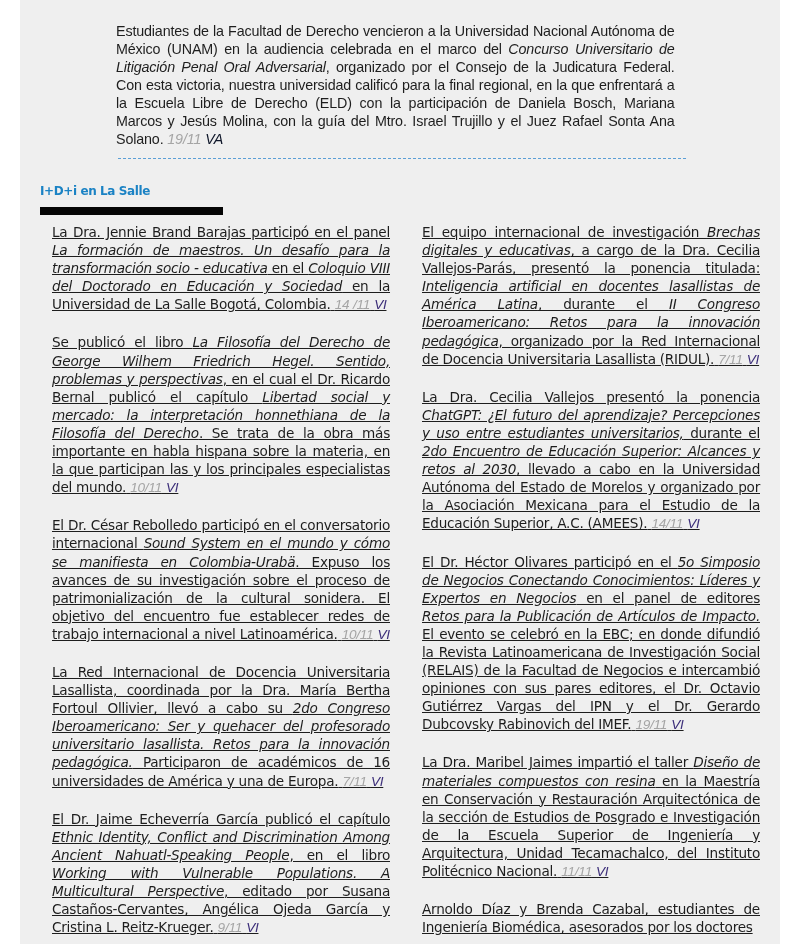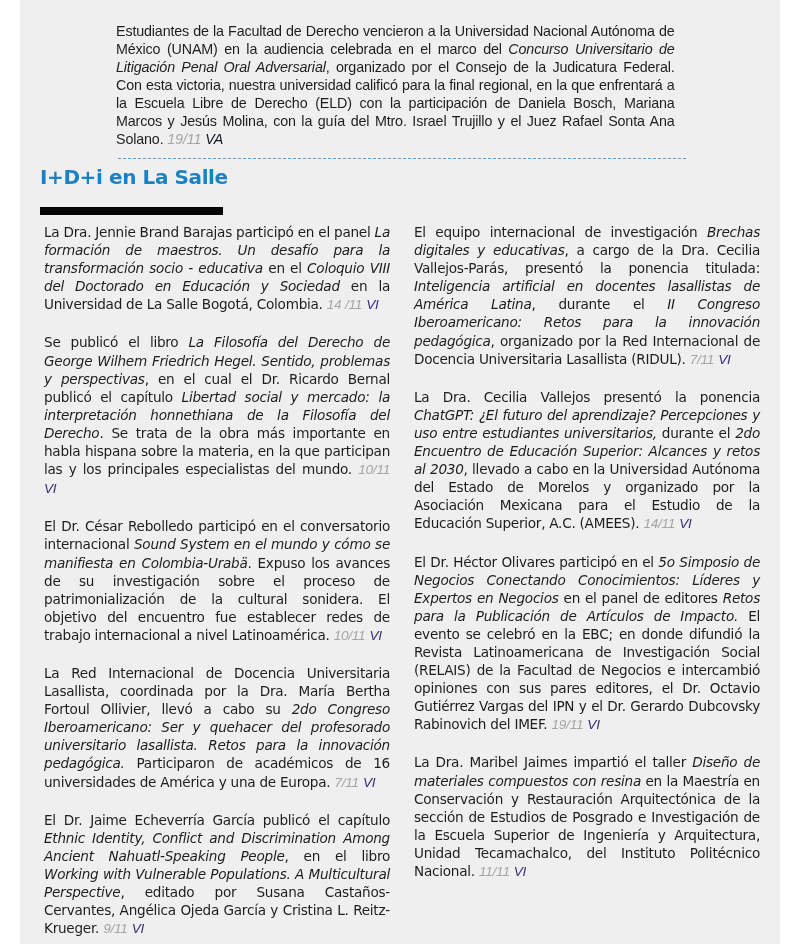--- a/index.html
+++ b/index.html
@@ -36,24 +36,24 @@
       position: absolute;
       left: 118px;
       top: 158px;
       width: 568px;
       height: 0;
       border-top: 1.5px dashed #5b9fd6;
     }
     .section-title {
       position: absolute;
       left: 40px;
-      top: 164px;
+      top: 178px;
       font-family: "DejaVu Sans", sans-serif;
       font-weight: bold;
-      font-size: 20px;
+      font-size: 12px;
       line-height: 26px;
       color: #1a82c4;
       letter-spacing: -0.4px;
       margin: 0;
     }
     .title-bar {
       position: absolute;
       left: 40px;
       top: 207px;
       width: 183px;
@@ -65,22 +65,23 @@
       top: 223px;
       font-family: "DejaVu Sans", sans-serif;
       font-size: 13.6px;
       line-height: 18.1px;
       color: #1d1d1d;
       text-align: justify;
     }
     .col-left { left: 40px; width: 350px; }
     .col-right { left: 410px; width: 350px; }
     .item {
-      margin: 0 0 19px 4px;
+      margin: 0 0 19px 12px;
       letter-spacing: -0.25px;
+      text-decoration: underline;
     }
     .item em { font-style: italic; }
     .date {
       color: #a5a5a5;
       font-style: italic;
       font-family: "Liberation Sans", sans-serif;
     }
     .tag-vi {
       color: #3d2f7a;
       font-style: italic;
@@ -109,13 +110,14 @@
     <p class="item"><span>Se publicó el libro </span><em>La Filosofía del Derecho de George Wilhem Friedrich Hegel. Sentido, problemas y perspectivas</em><span>, en el cual el Dr. Ricardo Bernal publicó el capítulo </span><em>Libertad social y mercado: la interpretación honnethiana de la Filosofía del Derecho</em><span>. Se trata de la obra más importante en habla hispana sobre la materia, en la que participan las y los principales especialistas del mundo.</span> <span class="date">10/11</span> <span class="tag-vi">VI</span></p>
     <p class="item"><span>El Dr. César Rebolledo participó en el conversatorio internacional </span><em>Sound System en el mundo y cómo se manifiesta en Colombia-Urabä</em><span>. Expuso los avances de su investigación sobre el proceso de patrimonialización de la cultural sonidera. El objetivo del encuentro fue establecer redes de trabajo internacional a nivel Latinoamérica.</span> <span class="date">10/11</span> <span class="tag-vi">VI</span></p>
     <p class="item"><span>La Red Internacional de Docencia Universitaria Lasallista, coordinada por la Dra. María Bertha Fortoul Ollivier, llevó a cabo su </span><em>2do Congreso Iberoamericano: Ser y quehacer del profesorado universitario lasallista. Retos para la innovación pedagógica.</em><span> Participaron de académicos de 16 universidades de América y una de Europa.</span> <span class="date">7/11</span> <span class="tag-vi">VI</span></p>
     <p class="item"><span>El Dr. Jaime Echeverría García publicó el capítulo </span><em>Ethnic Identity, Conflict and Discrimination Among Ancient Nahuatl-Speaking People</em><span>, en el libro </span><em>Working with Vulnerable Populations. A Multicultural Perspective</em><span>, editado por Susana Castaños-Cervantes, Angélica Ojeda García y Cristina L. Reitz-Krueger.</span> <span class="date">9/11</span> <span class="tag-vi">VI</span></p>
   </div>
 <div class="col col-right">
     <p class="item"><span>El equipo internacional de investigación </span><em>Brechas digitales y educativas</em><span>, a cargo de la Dra. Cecilia Vallejos-Parás, presentó la ponencia titulada: </span><em>Inteligencia artificial en docentes lasallistas de América Latina</em><span>, durante el </span><em>II Congreso Iberoamericano: Retos para la innovación pedagógica</em><span>, organizado por la Red Internacional de Docencia Universitaria Lasallista (RIDUL).</span> <span class="date">7/11</span> <span class="tag-vi">VI</span></p>
     <p class="item"><span>La Dra. Cecilia Vallejos presentó la ponencia </span><em>ChatGPT: ¿El futuro del aprendizaje? Percepciones y uso entre estudiantes universitarios,</em><span> durante el </span><em>2do Encuentro de Educación Superior: Alcances y retos al 2030</em><span>, llevado a cabo en la Universidad Autónoma del Estado de Morelos y organizado por la Asociación Mexicana para el Estudio de la Educación Superior, A.C. (AMEES).</span> <span class="date">14/11</span> <span class="tag-vi">VI</span></p>
     <p class="item"><span>El Dr. Héctor Olivares participó en el </span><em>5o Simposio de Negocios Conectando Conocimientos: Líderes y Expertos en Negocios</em><span> en el panel de editores </span><em>Retos para la Publicación de Artículos de Impacto.</em><span> El evento se celebró en la EBC; en donde difundió la Revista Latinoamericana de Investigación Social (RELAIS) de la Facultad de Negocios e intercambió opiniones con sus pares editores, el Dr. Octavio Gutiérrez Vargas del IPN y el Dr. Gerardo Dubcovsky Rabinovich del IMEF.</span> <span class="date">19/11</span> <span class="tag-vi">VI</span></p>
     <p class="item"><span>La Dra. Maribel Jaimes impartió el taller </span><em>Diseño de materiales compuestos con resina</em><span> en la Maestría en Conservación y Restauración Arquitectónica de la sección de Estudios de Posgrado e Investigación de la Escuela Superior de Ingeniería y Arquitectura, Unidad Tecamachalco, del Instituto Politécnico Nacional.</span> <span class="date">11/11</span> <span class="tag-vi">VI</span></p>
+    <p class="item"><span>Arnoldo Díaz y Brenda Cazabal, estudiantes de Ingeniería Biomédica, asesorados por los doctores</span></p>
   </div>
 
 </body></html>

